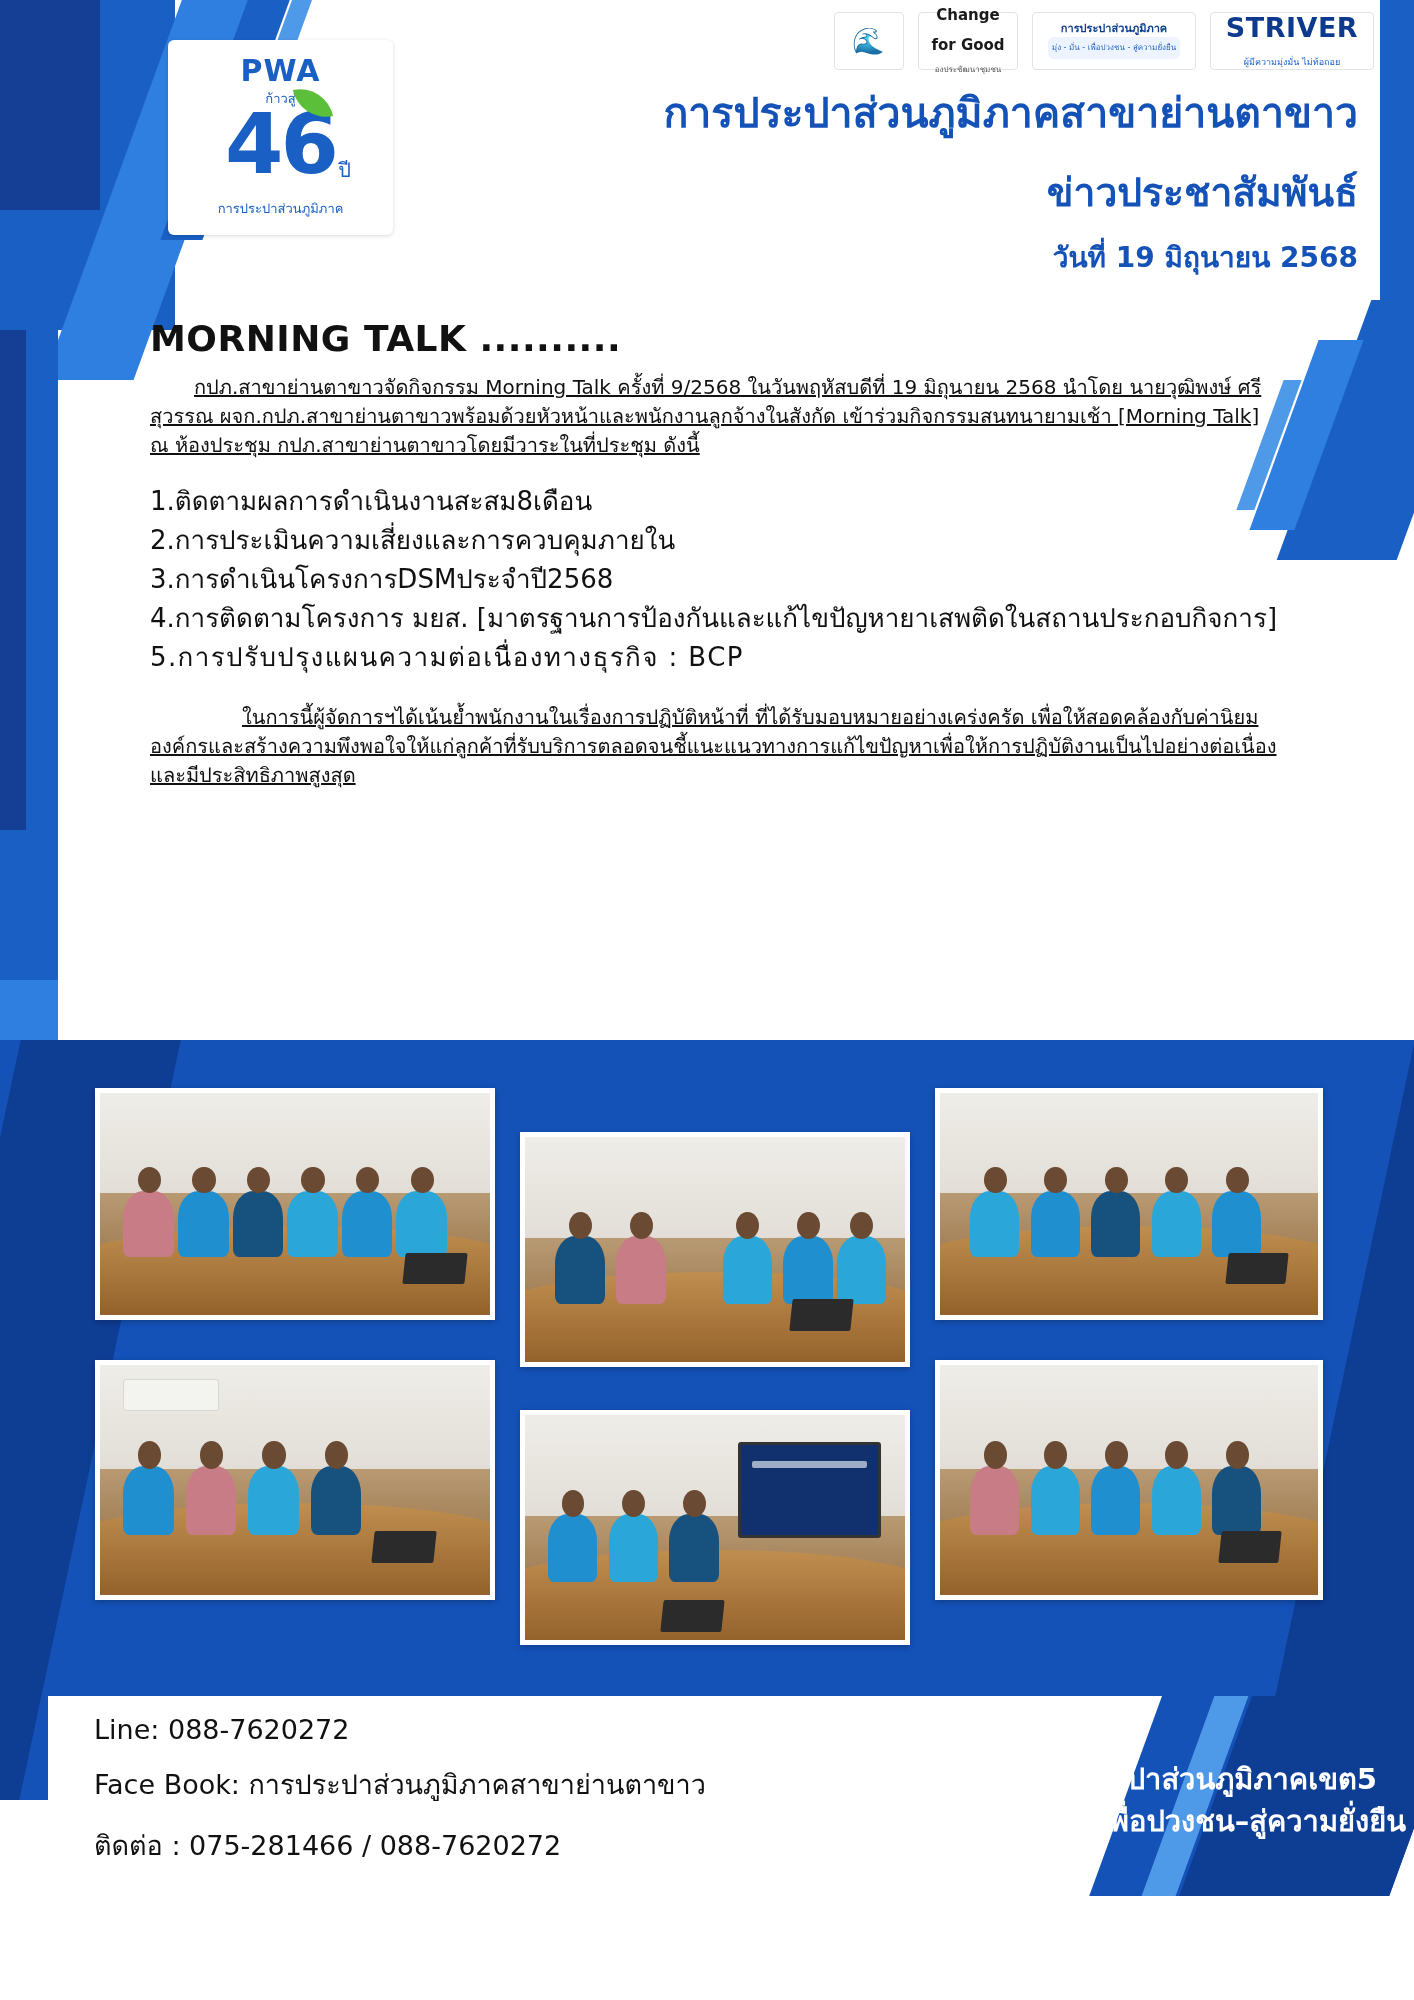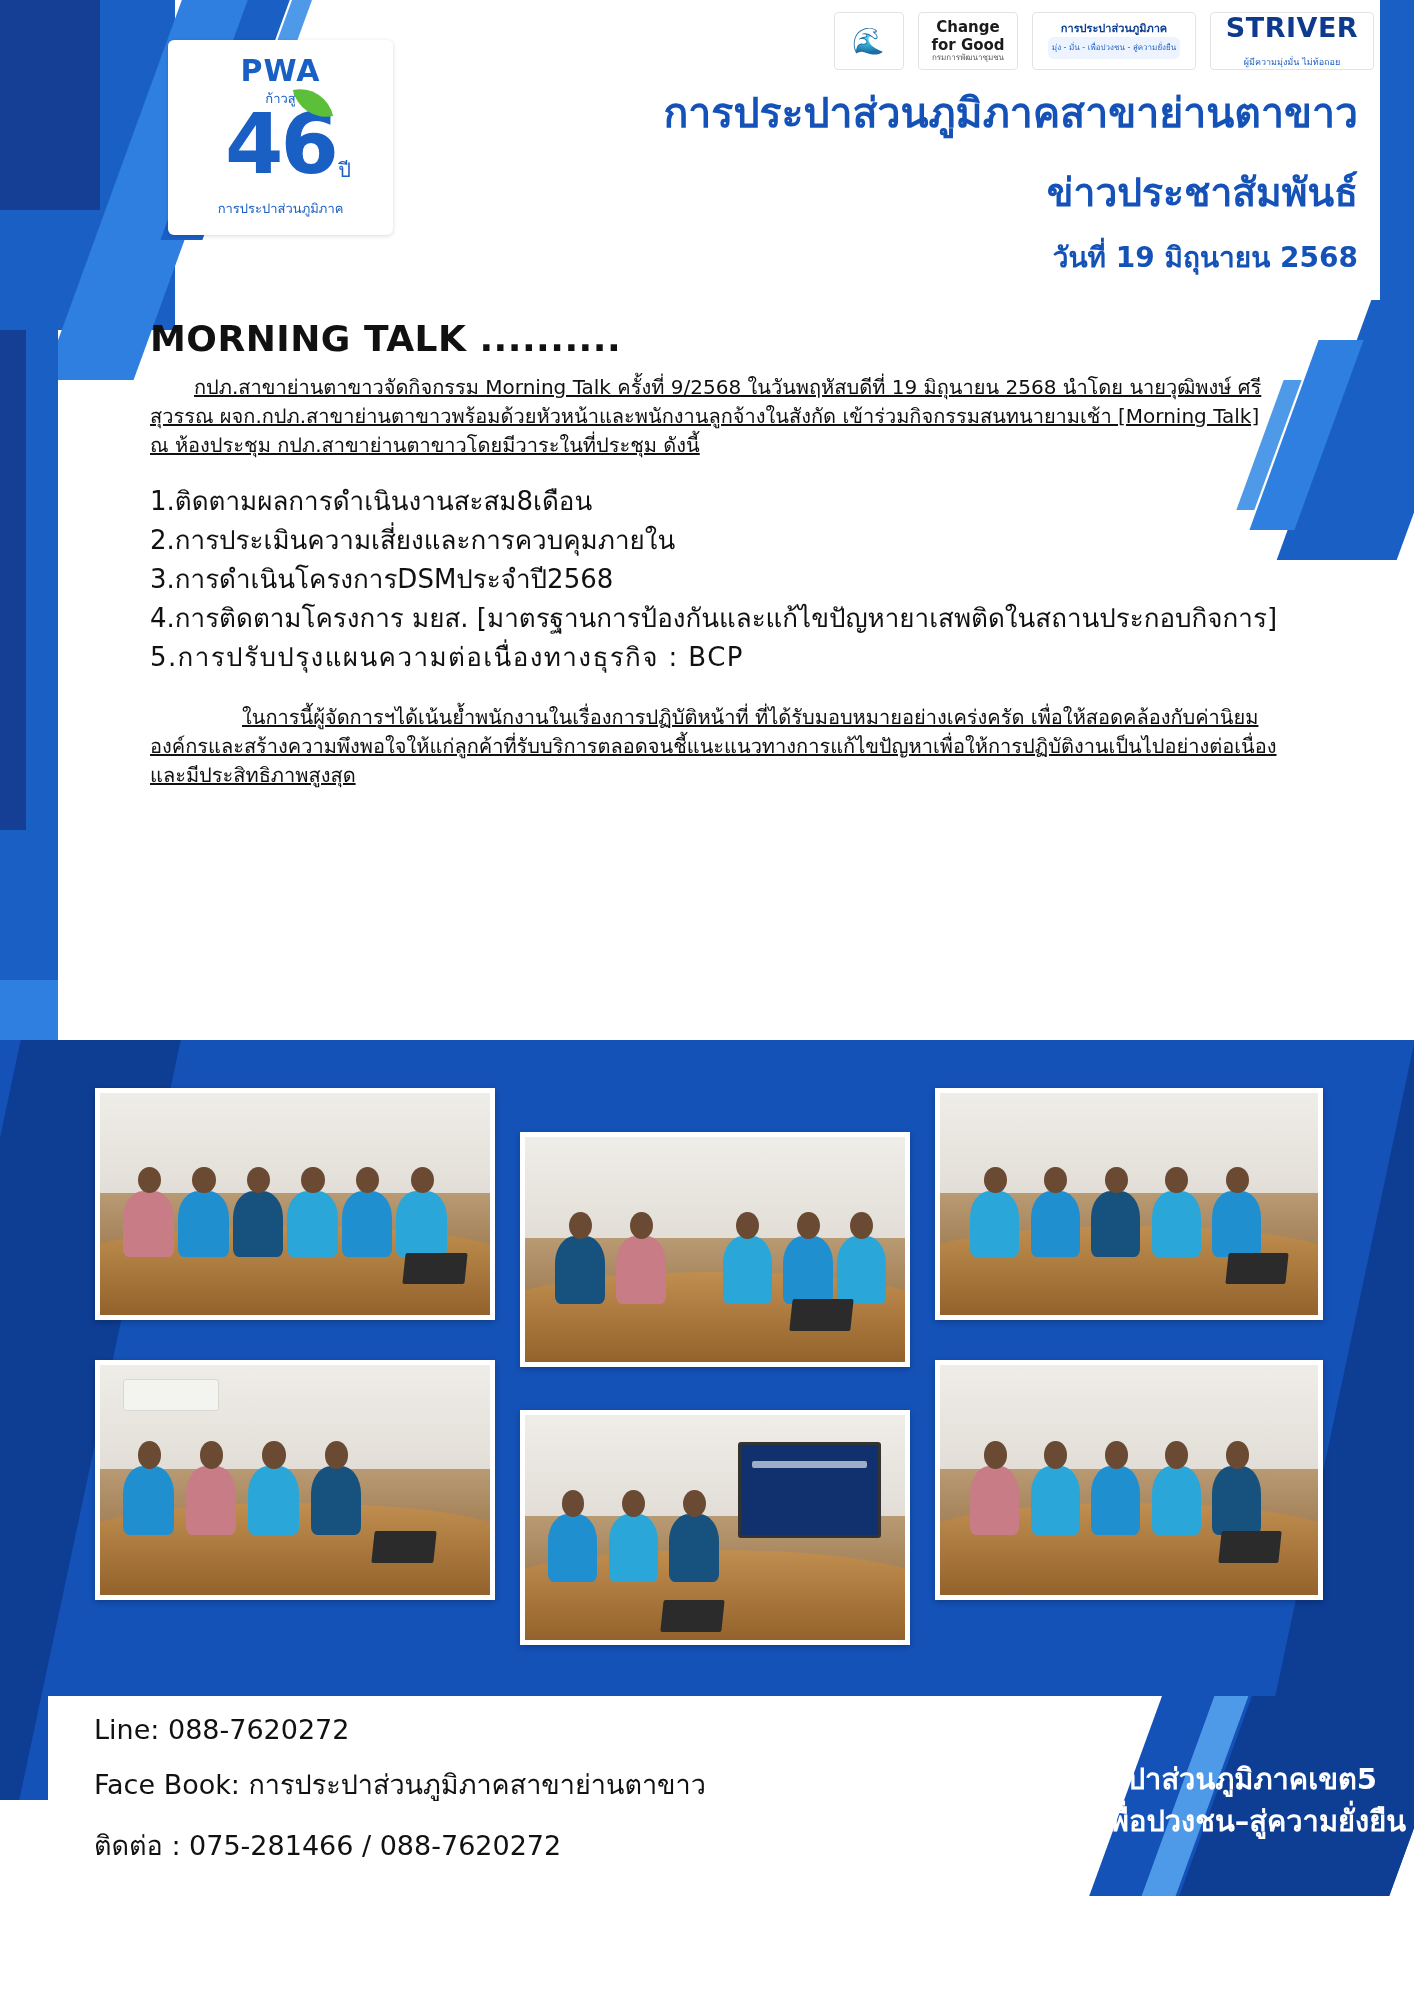--- a/index.html
+++ b/index.html
@@ -128,21 +128,21 @@
     background: #ffffff;
     border: 1px solid #e3e3e3;
     color: #b08000;
     font-size: 26px;
   }
   .plogo-change {
     width: 86px;
     background: #ffffff;
     border: 1px solid #e3e3e3;
     flex-direction: column;
-    gap: 1px;
+    gap: 13px;
   }
   .plogo-change .big {
     font-size: 15px;
     font-weight: bold;
     color: #1a1a1a;
   }
   .plogo-change .sm { font-size: 8px; color: #555; }
   .plogo-pwa {
     width: 150px;
     background: #ffffff;
@@ -513,21 +513,21 @@
   <div class="deco tr-diag-2"></div>
   <div class="deco tr-diag-3"></div>
 
   <div class="header">
 
     <div class="partner-logos">
       <div class="plogo plogo-garuda">🌊</div>
       <div class="plogo plogo-change">
         <span class="big">Change</span>
         <span class="big">for Good</span>
-        <span class="sm">กรมการพัฒนาชุมชน</span>
+        <span class="sm">องประชัฒนาชุมชน</span>
       </div>
       <div class="plogo plogo-pwa">
         <span class="row1">การประปาส่วนภูมิภาค</span>
         <span class="row2">มุ่ง - มั่น - เพื่อปวงชน - สู่ความยั่งยืน</span>
       </div>
       <div class="plogo plogo-striver">
         <span class="brand">STRIVER</span>
         <span class="tag">ผู้มีความมุ่งมั่น ไม่ท้อถอย</span>
       </div>
     </div>

